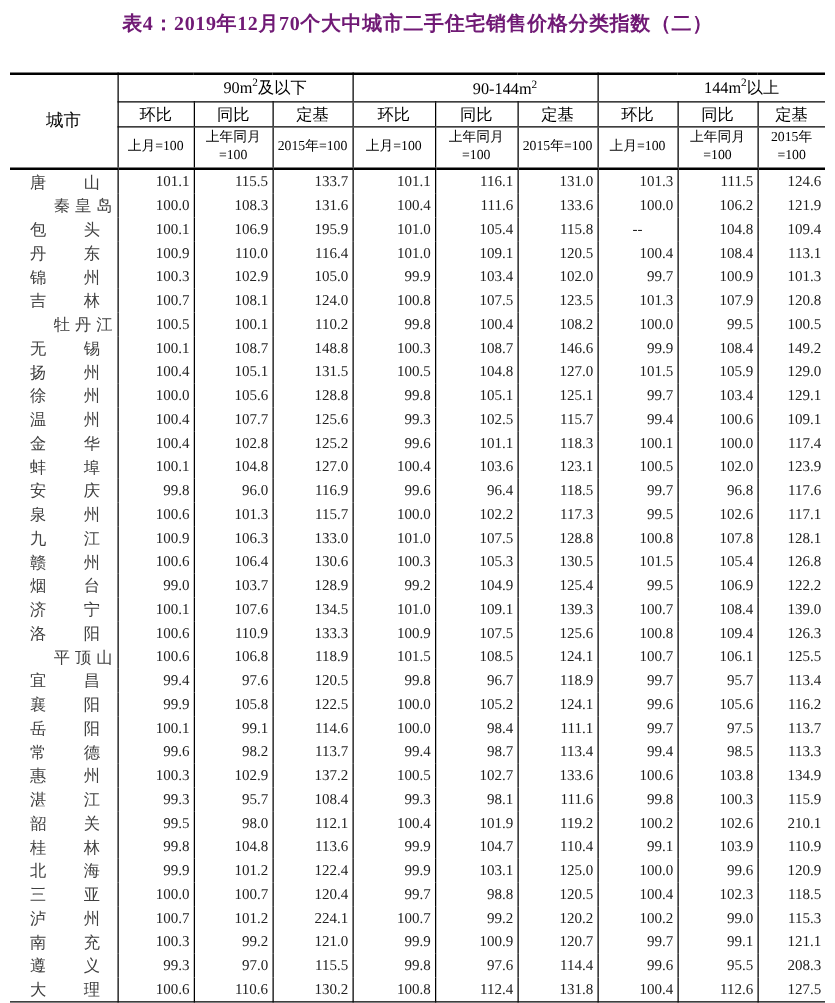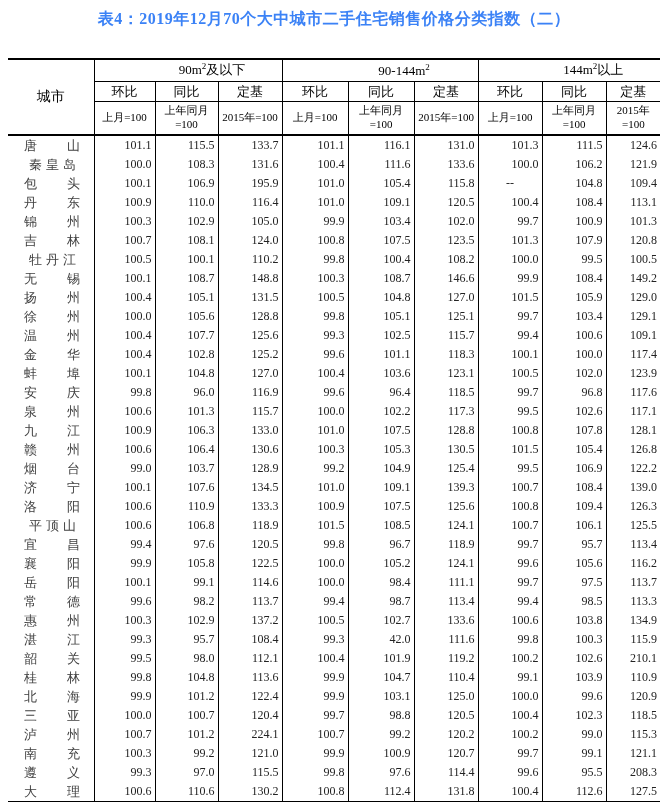--- a/index.html
+++ b/index.html
@@ -3,21 +3,21 @@
 <meta charset="utf-8">
 <style>
   html,body { margin:0; padding:0; }
   body {
     width:668px; height:802px; background:#ffffff; overflow:hidden;
     font-family:"Liberation Serif","DejaVu Serif",serif;
     color:#000;
   }
   .title {
     margin-top:9px; text-align:center;
-    font-size:16px; font-weight:bold; color:#3b82f6; letter-spacing:0.5px;
+    font-size:16px; font-weight:bold; color:#701a75; letter-spacing:0.5px;
   }
   table.idx {
     border-collapse:collapse; table-layout:fixed;
     margin:28px 0 0 8px; width:652px;
     border-top:2px solid #000; border-bottom:3px solid #000;
   }
   th { font-weight:normal; padding:0; }
   td { padding:0; }
   
   tr.r1 th.grp { border-left:1px solid #000; border-bottom:1px solid #000; font-size:13px; height:21px; text-align:center;padding-left:48px; }
@@ -25,21 +25,21 @@
   tr.r3 th { border-left:1px solid #000; border-bottom:2px solid #000; font-size:11px; height:32px; text-align:center; line-height:1.25; }
   th.city-h { border-right:1px solid #000; border-bottom:2px solid #000; font-size:14px; text-align:center;margin-top:16px; }
   sup.sq { font-size:9px; }
   
   tbody td { border-left:1px solid #000; height:19px; font-size:12px; color:#222; line-height:19px; }
   tbody td.city { border-left:none; font-size:13px; color:#404040; padding-left:16px; }
   tbody td.num { text-align:right; padding-right:3px; }
   tbody td.dash { text-align:center; padding-right:0; }
   .city-name { display:inline-block; text-align:justify; text-align-last:justify; line-height:19px; }
   .city-name.w2 { width:56px; }
-  .city-name.w3 { width:47px; margin-left:5px; }
+  .city-name.w3 { width:47px; margin-left:19px; }
 </style>
 </head>
 <body>
 
 <div class="title">表4：2019年12月70个大中城市二手住宅销售价格分类指数（二）</div>
 
 <table class="idx">
   <colgroup>
     <col style="width:86px">
       <col style="width:61px">
@@ -403,21 +403,21 @@
         <td class="num">100.6</td>
         <td class="num">103.8</td>
         <td class="num">134.9</td>
       </tr>
       <tr>
         <td class="city"><span class="city-name w2">湛江</span></td>
         <td class="num">99.3</td>
         <td class="num">95.7</td>
         <td class="num">108.4</td>
         <td class="num">99.3</td>
-        <td class="num">42.0</td>
+        <td class="num">98.1</td>
         <td class="num">111.6</td>
         <td class="num">99.8</td>
         <td class="num">100.3</td>
         <td class="num">115.9</td>
       </tr>
       <tr>
         <td class="city"><span class="city-name w2">韶关</span></td>
         <td class="num">99.5</td>
         <td class="num">98.0</td>
         <td class="num">112.1</td>

